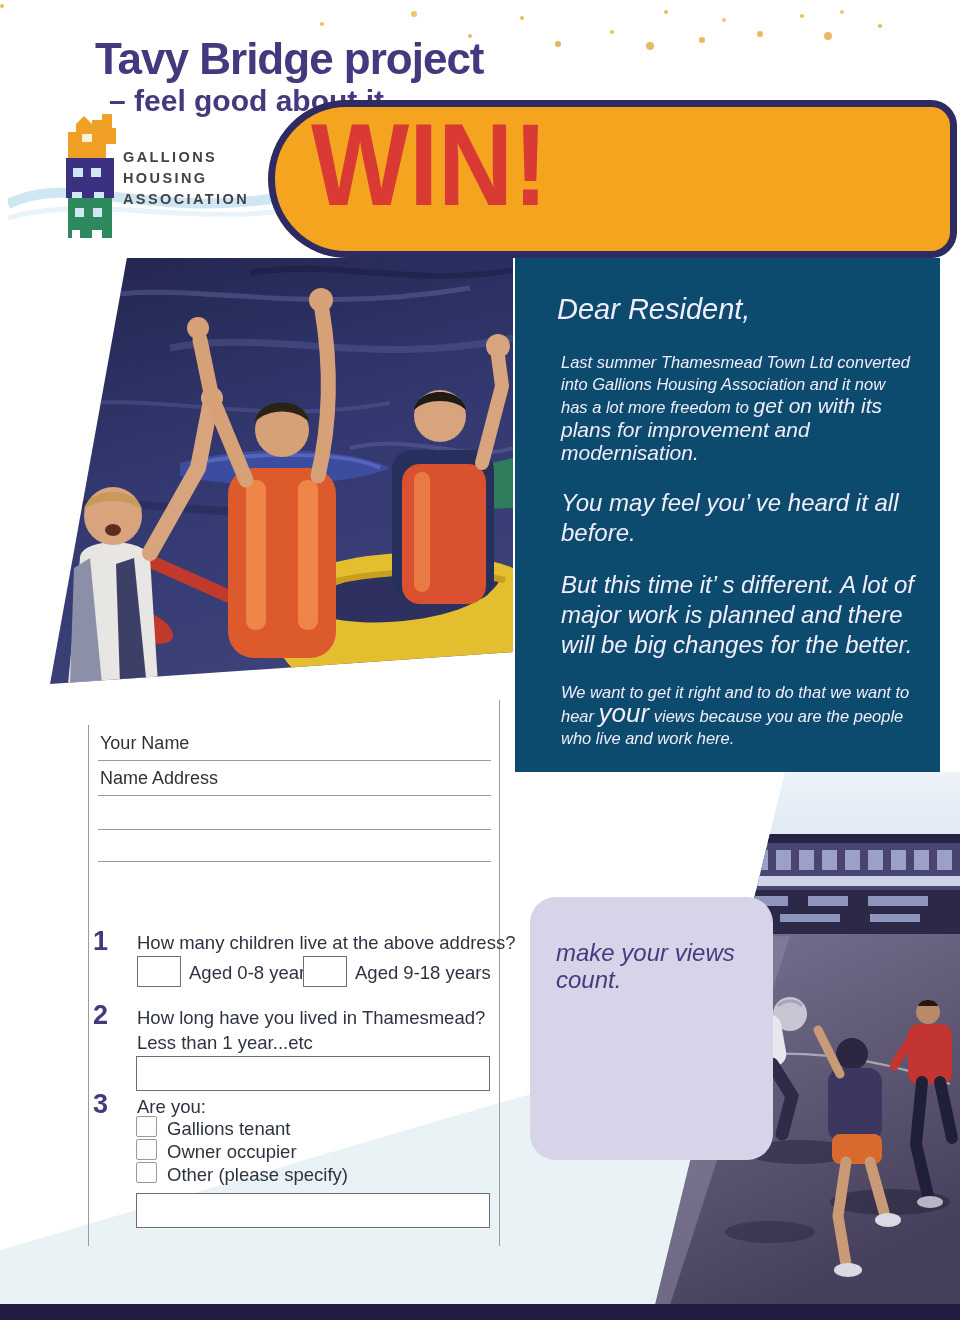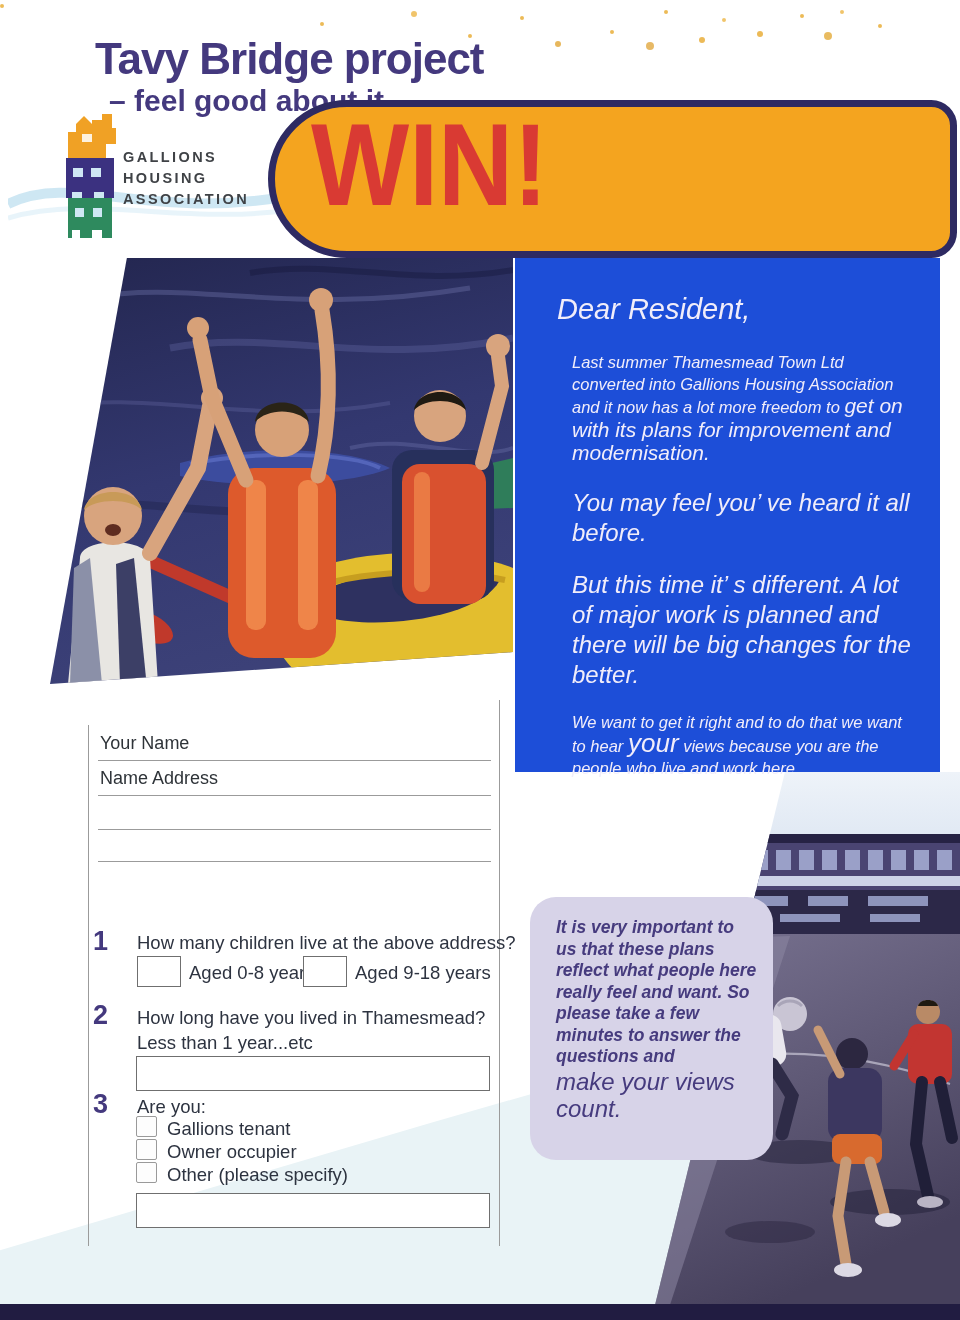--- a/index.html
+++ b/index.html
@@ -34,24 +34,24 @@
     letter-spacing:0px;transform:scaleY(1.12);transform-origin:top;}
   .banner-lines{position:absolute;left:332px;top:22px;color:#d93a33;font-weight:700;
     font-size:24.5px;line-height:41px;white-space:nowrap;}
   .see-back{font-size:19px;font-weight:400;color:#cf4a3a;}
 
   
   .photo-kayak{position:absolute;left:50px;top:258px;width:463px;height:426px;z-index:2;
     clip-path:polygon(16.6% 0,100% 0,100% 92.5%,0 100%);}
 
   
-  .panel{position:absolute;left:515px;top:258px;width:425px;height:514px;background:#1d4ed8;
+  .panel{position:absolute;left:515px;top:258px;width:425px;height:514px;background:#0c4a6e;
     z-index:2;box-sizing:border-box;padding:26px 24px 0 42px;color:#f1edfa;font-style:italic;}
   .panel .salutation{font-size:29px;line-height:34px;margin:8px 0 26px 0;font-weight:500;}
-  .panel p{margin:0 0 22px 15px;}
+  .panel p{margin:0 0 22px 4px;}
   .p-small{font-size:16.5px;line-height:21.5px;font-weight:500;}
   .p-big{font-size:24px;line-height:30px;font-weight:500;}
   .inline-big{font-size:21px;}
   .inline-xl{font-size:26px;}
 
   
   .pale-wedge{position:absolute;left:0;top:1040px;width:960px;height:266px;background:#e9f3f6;
     clip-path:polygon(0 79%,45% 31%,73% 2%,100% 2%,100% 100%,0 100%);z-index:1;}
 
   
@@ -260,21 +260,21 @@
       <circle cx="288" cy="240" r="12" fill="#b98a66"></circle>
       <path d="M278,234 C280,226 296,226 298,234 Z" fill="#1f1a12"></path>
       <rect x="268" y="252" width="44" height="60" rx="10" fill="#c23531"></rect>
       <path d="M274,262 L254,294" stroke="#c23531" stroke-width="9" stroke-linecap="round"></path>
       <path d="M282,310 L276,372 L288,424" stroke="#201f38" stroke-width="12" fill="none" stroke-linecap="round"></path>
       <path d="M300,310 L312,366" stroke="#201f38" stroke-width="12" stroke-linecap="round"></path>
       <ellipse cx="290" cy="430" rx="13" ry="6" fill="#b9b4c4"></ellipse>
     </svg>
   </div>
 
-  <div class="callout"><span>It is very important to us that these plans reflect what people here really feel and want. So please take a few minutes to answer the questions and </span><br>
+  <div class="callout"><br>
     <span class="big">make your views count.</span>
   </div>
 
   <div class="vline" style="left:88px;top:725px;height:521px;"></div>
   <div class="vline" style="left:499px;top:700px;height:546px;"></div>
 
   <div class="flabel" style="left:100px;top:733px;">Your Name</div>
   <div class="hline" style="left:98px;top:760px;width:393px;"></div>
   <div class="flabel" style="left:100px;top:768px;">Name Address</div>
   <div class="hline" style="left:98px;top:795px;width:393px;"></div>

